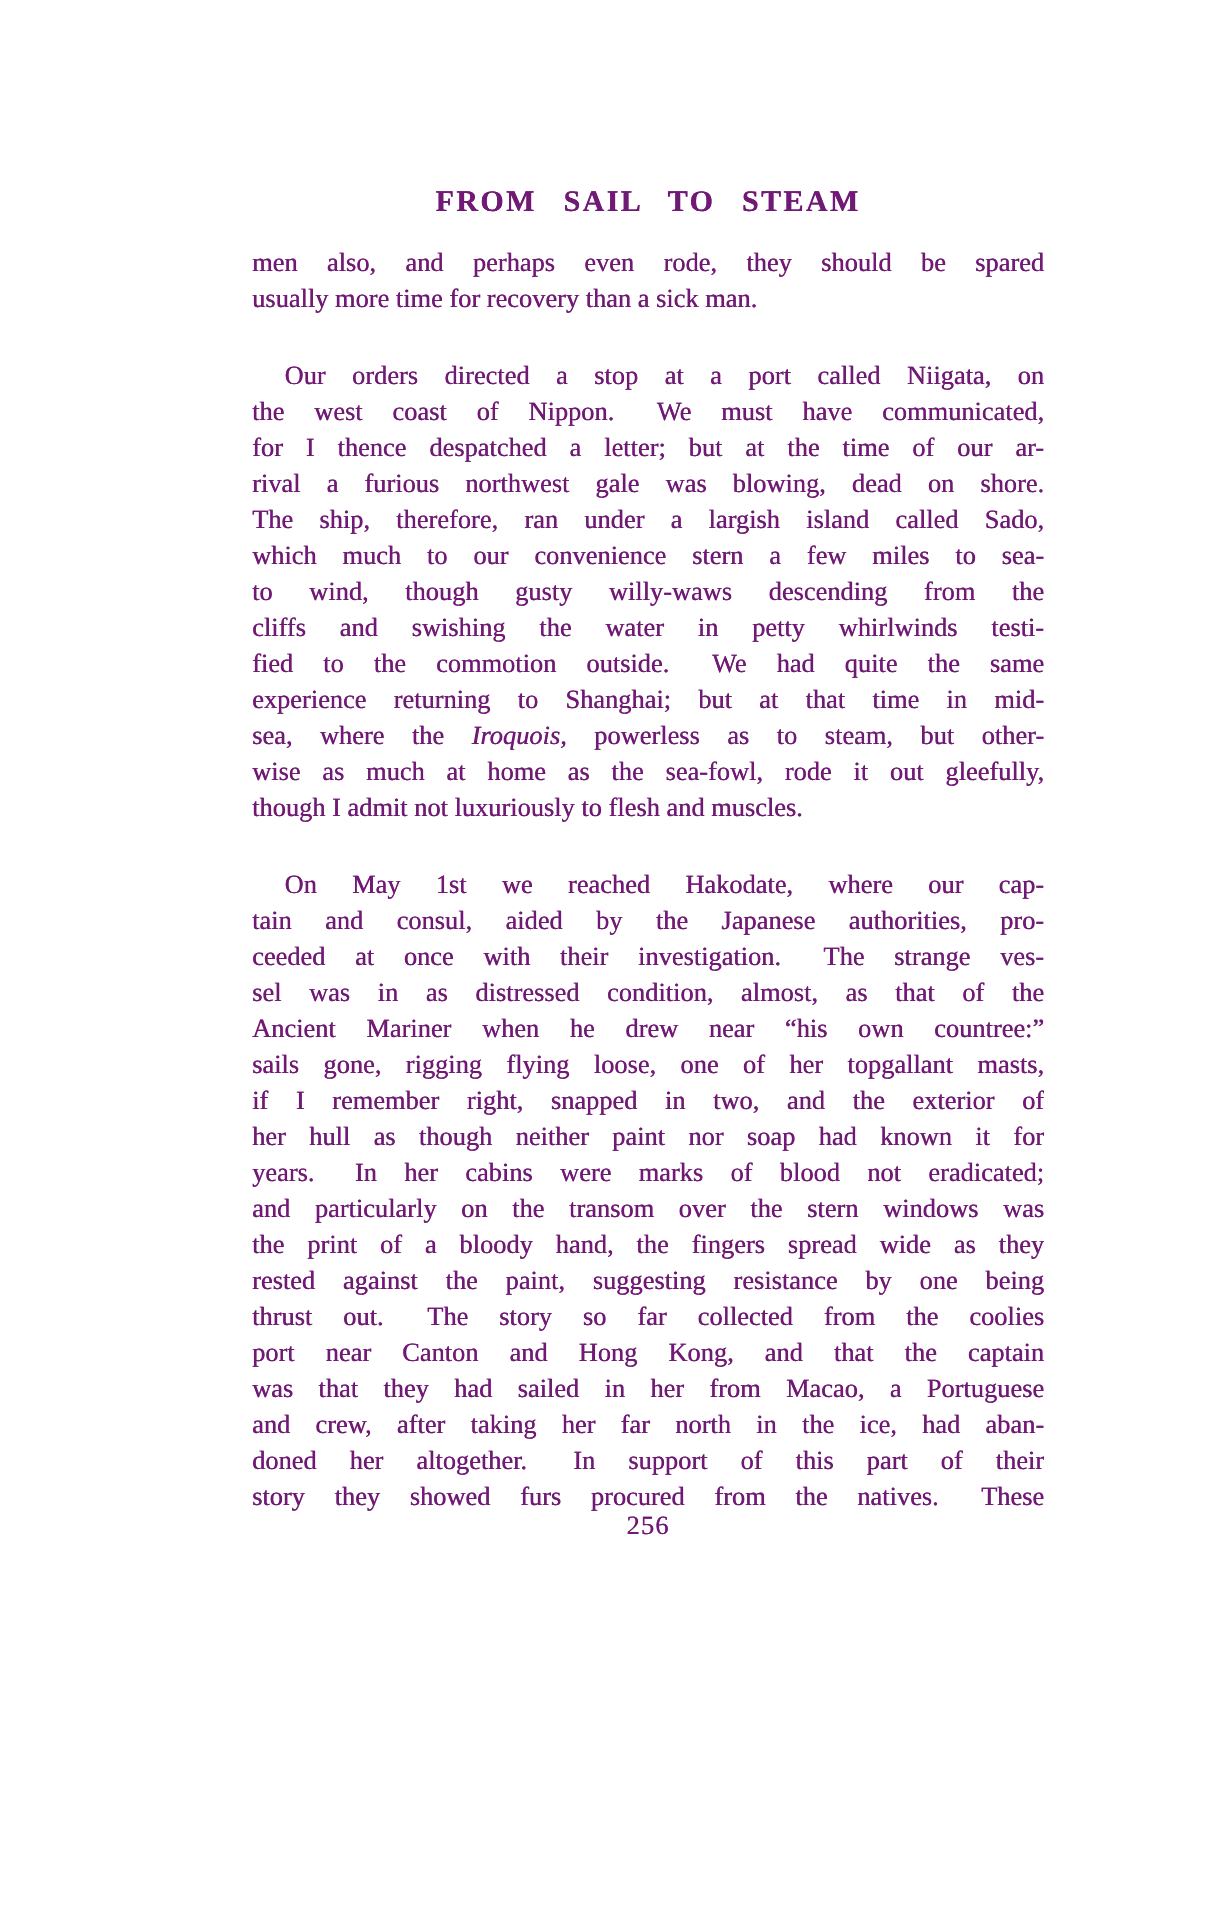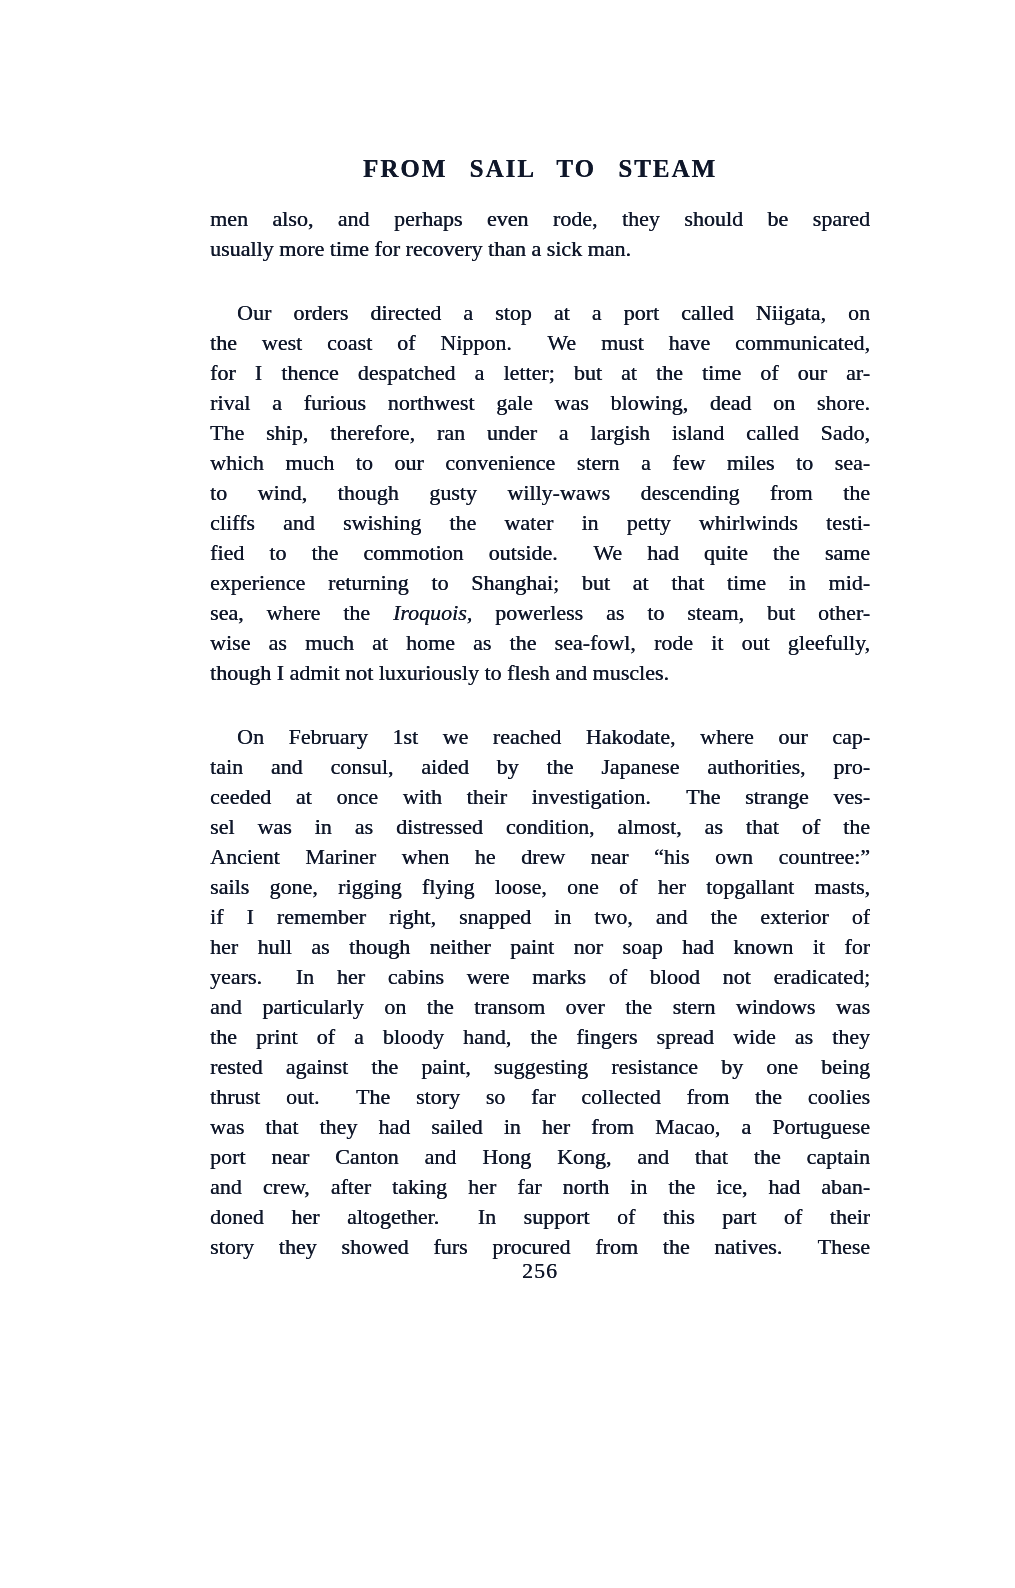--- a/index.html
+++ b/index.html
@@ -7,21 +7,21 @@
     padding: 0;
     background: #ffffff;
   }
   .page {
     position: relative;
     width: 911px;
     height: 1588px;
     background: #ffffff;
     overflow: hidden;
     font-family: "Liberation Serif", "DejaVu Serif", serif;
-    color: #0f172a;
+    color: #701a75;
   }
   .running-head {
     position: absolute;
     top: 153px;
     left: 210px;
     width: 660px;
     text-align: center;
     font-size: 25px;
     font-weight: bold;
     letter-spacing: 2px;
@@ -90,35 +90,35 @@
         <div class="line">which much to our convenience stern a few miles to sea-</div>
         <div class="line">to wind, though gusty willy-waws descending from the</div>
         <div class="line">cliffs and swishing the water in petty whirlwinds testi-</div>
         <div class="line">fied to the commotion outside.  We had quite the same</div>
         <div class="line">experience returning to Shanghai; but at that time in mid-</div>
         <div class="line">sea, where the <span class="italic">Iroquois,</span> powerless as to steam, but other-</div>
         <div class="line">wise as much at home as the sea-fowl, rode it out gleefully,</div>
         <div class="line lastline">though I admit not luxuriously to flesh and muscles.</div>
       </div>
       <div class="para">
-        <div class="line indent">On February 1st we reached Hakodate, where our cap-</div>
+        <div class="line indent">On May 1st we reached Hakodate, where our cap-</div>
         <div class="line">tain and consul, aided by the Japanese authorities, pro-</div>
         <div class="line">ceeded at once with their investigation.  The strange ves-</div>
         <div class="line">sel was in as distressed condition, almost, as that of the</div>
         <div class="line">Ancient Mariner when he drew near “his own countree:”</div>
         <div class="line">sails gone, rigging flying loose, one of her topgallant masts,</div>
         <div class="line">if I remember right, snapped in two, and the exterior of</div>
         <div class="line">her hull as though neither paint nor soap had known it for</div>
         <div class="line">years.  In her cabins were marks of blood not eradicated;</div>
         <div class="line">and particularly on the transom over the stern windows was</div>
         <div class="line">the print of a bloody hand, the fingers spread wide as they</div>
         <div class="line">rested against the paint, suggesting resistance by one being</div>
         <div class="line">thrust out.  The story so far collected from the coolies</div>
+        <div class="line">port near Canton and Hong Kong, and that the captain</div>
         <div class="line">was that they had sailed in her from Macao, a Portuguese</div>
-        <div class="line">port near Canton and Hong Kong, and that the captain</div>
         <div class="line">and crew, after taking her far north in the ice, had aban-</div>
         <div class="line">doned her altogether.  In support of this part of their</div>
         <div class="line">story they showed furs procured from the natives.  These</div>
       </div>
     </div>
 
   <div class="folio">256</div>
 </div>
 
 </body></html>

